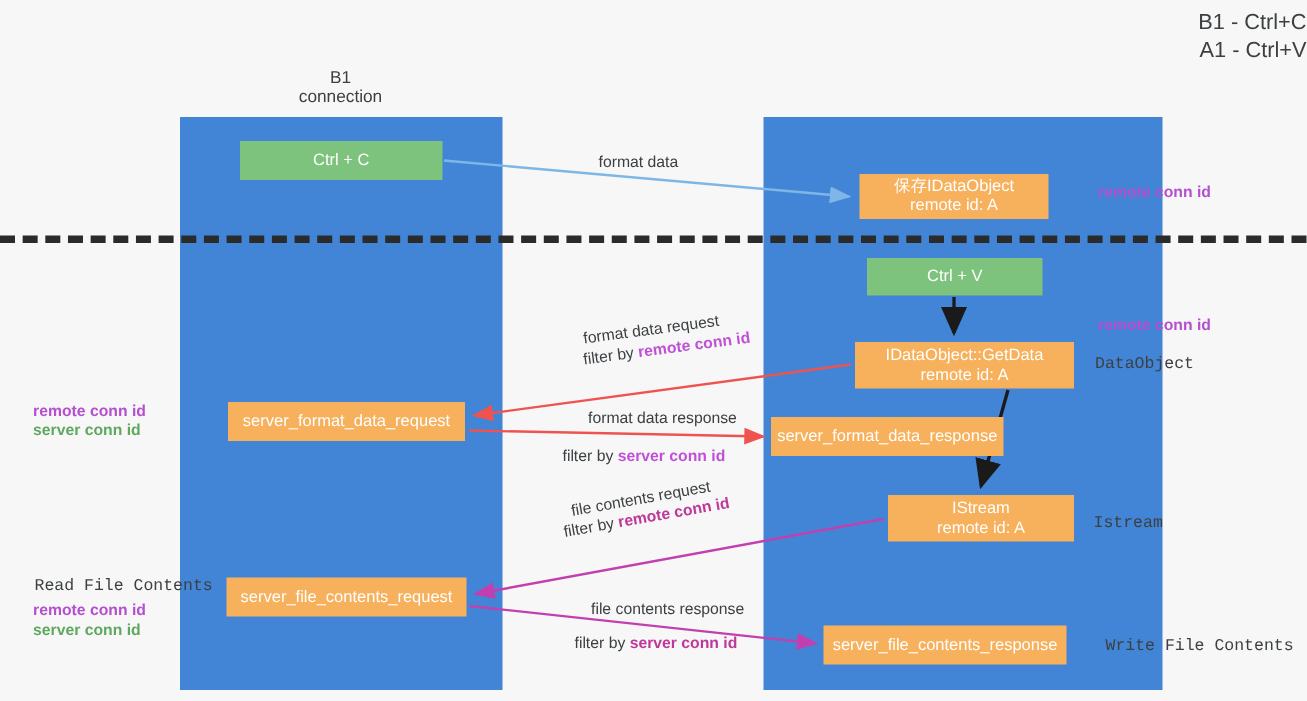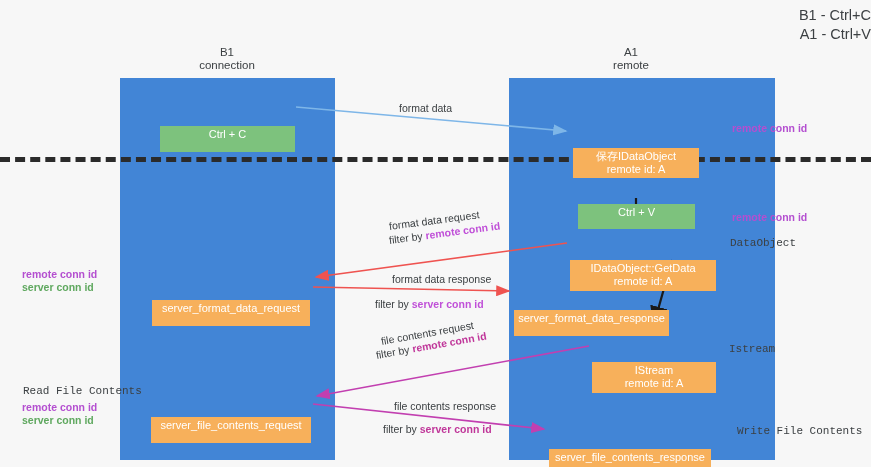--- a/index.html
+++ b/index.html
@@ -24,22 +24,22 @@
   #head-a1{left:556px;top:46px;width:150px;}
   .lane-head .l2{display:block;}
 
   
   #title{position:absolute;left:0;top:6px;width:871px;text-align:right;
          font-size:14.5px;line-height:19px;color:#3c4043;}
   #title span{display:block;}
 
   
   .box{position:absolute;display:flex;flex-direction:column;align-items:center;
-       text-align:center;color:#ffffff;font-size:11px;
-       line-height:13px;box-sizing:border-box;padding:2px 4px;margin-top:32px;}
+       justify-content:center;text-align:center;color:#ffffff;font-size:11px;
+       line-height:13px;box-sizing:border-box;padding:2px 4px;}
   .box.green{background:#7dc27d;}
   .box.orange{background:#f7b05b;}
   .box .l2{display:block;}
 
   #box-ctrlc{left:160px;top:94px;width:135px;height:26px;}
   #box-idataobject{left:573px;top:116px;width:126px;height:30px;}
   #box-ctrlv{left:578px;top:172px;width:117px;height:25px;}
   #box-getdata{left:570px;top:228px;width:146px;height:31px;}
   #box-sfdreq{left:152px;top:268px;width:158px;height:26px;}
   #box-sfdresp{left:514px;top:278px;width:155px;height:26px;}
@@ -92,24 +92,20 @@
 
   <div id="title">
     <span>B1 - Ctrl+C</span>
     <span>A1 - Ctrl+V</span>
   </div>
 
   <div class="lane-head" id="head-b1">
     <span>B1</span>
     <span class="l2">connection</span>
   </div>
-  <div class="lane-head" id="head-a1">
-    <span>A1</span>
-    <span class="l2">remote</span>
-  </div>
 
   <div class="lane" id="lane-b1"></div>
   <div class="lane" id="lane-a1"></div>
 
   <svg id="wires" viewBox="0 0 871 467">
     <defs>
       <marker id="ah-blue" markerWidth="9" markerHeight="7" refX="8" refY="3.5" orient="auto">
         <polygon points="0,0 9,3.5 0,7" fill="#7eb6e8"></polygon>
       </marker>
       <marker id="ah-red" markerWidth="9" markerHeight="7" refX="8" refY="3.5" orient="auto">

